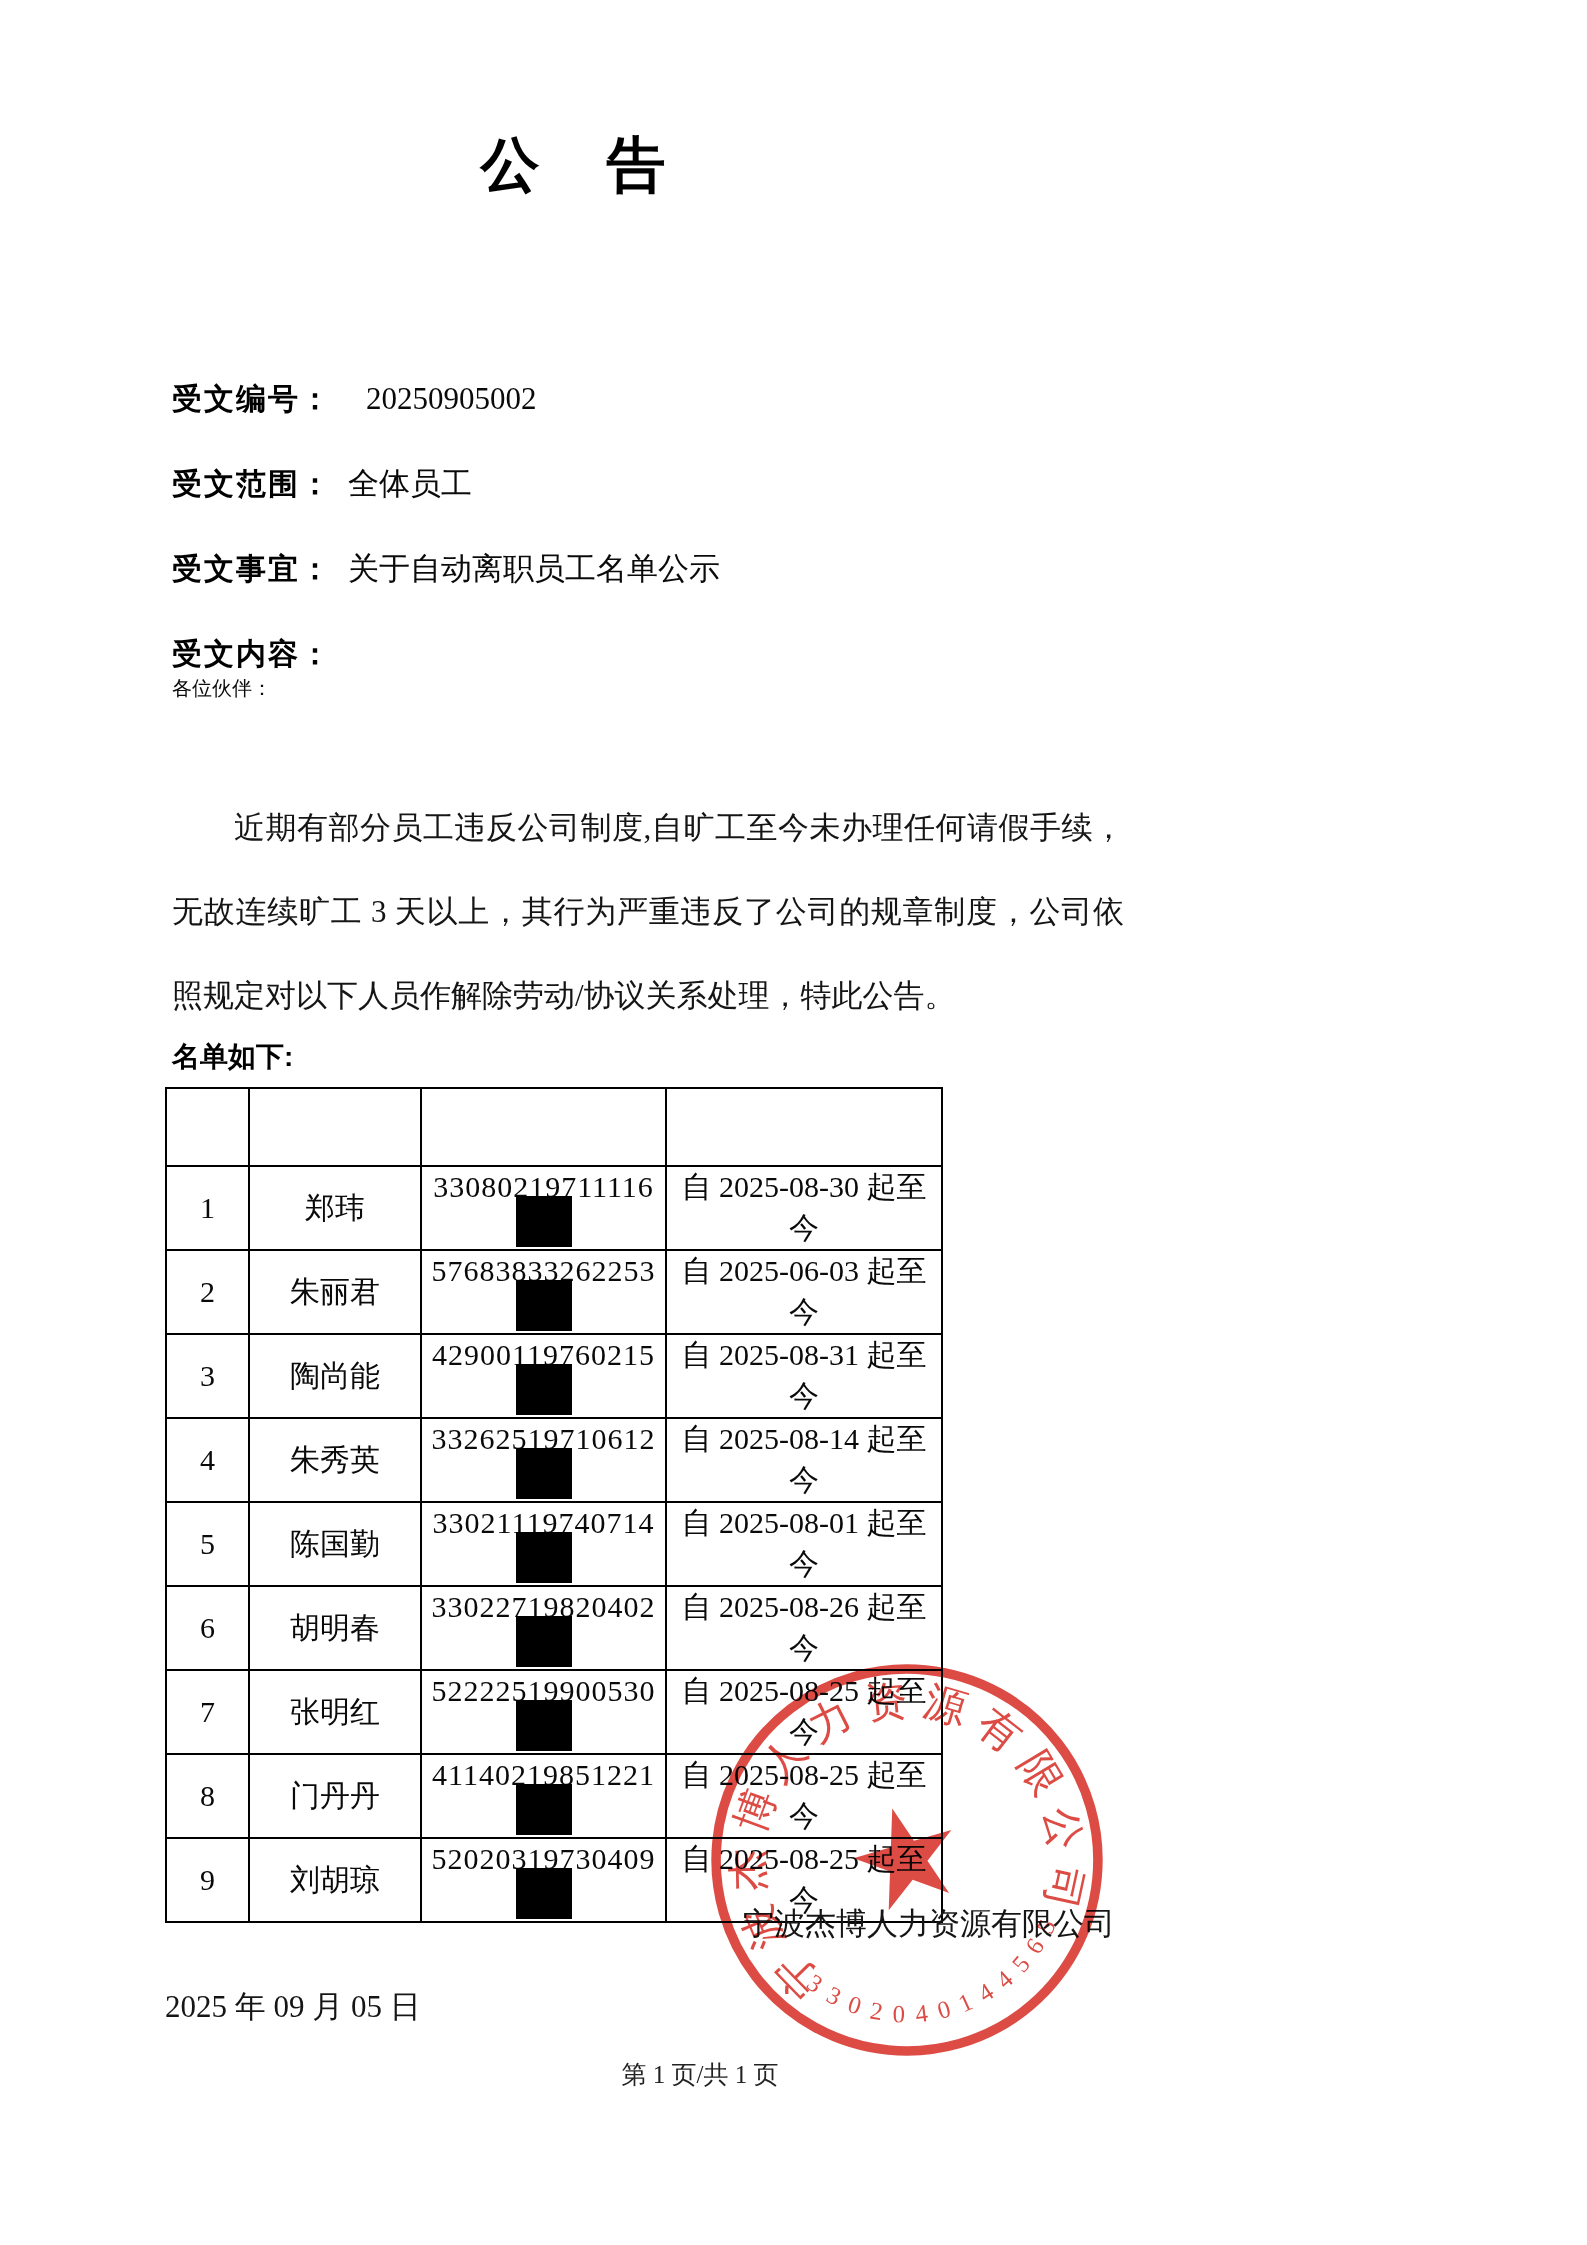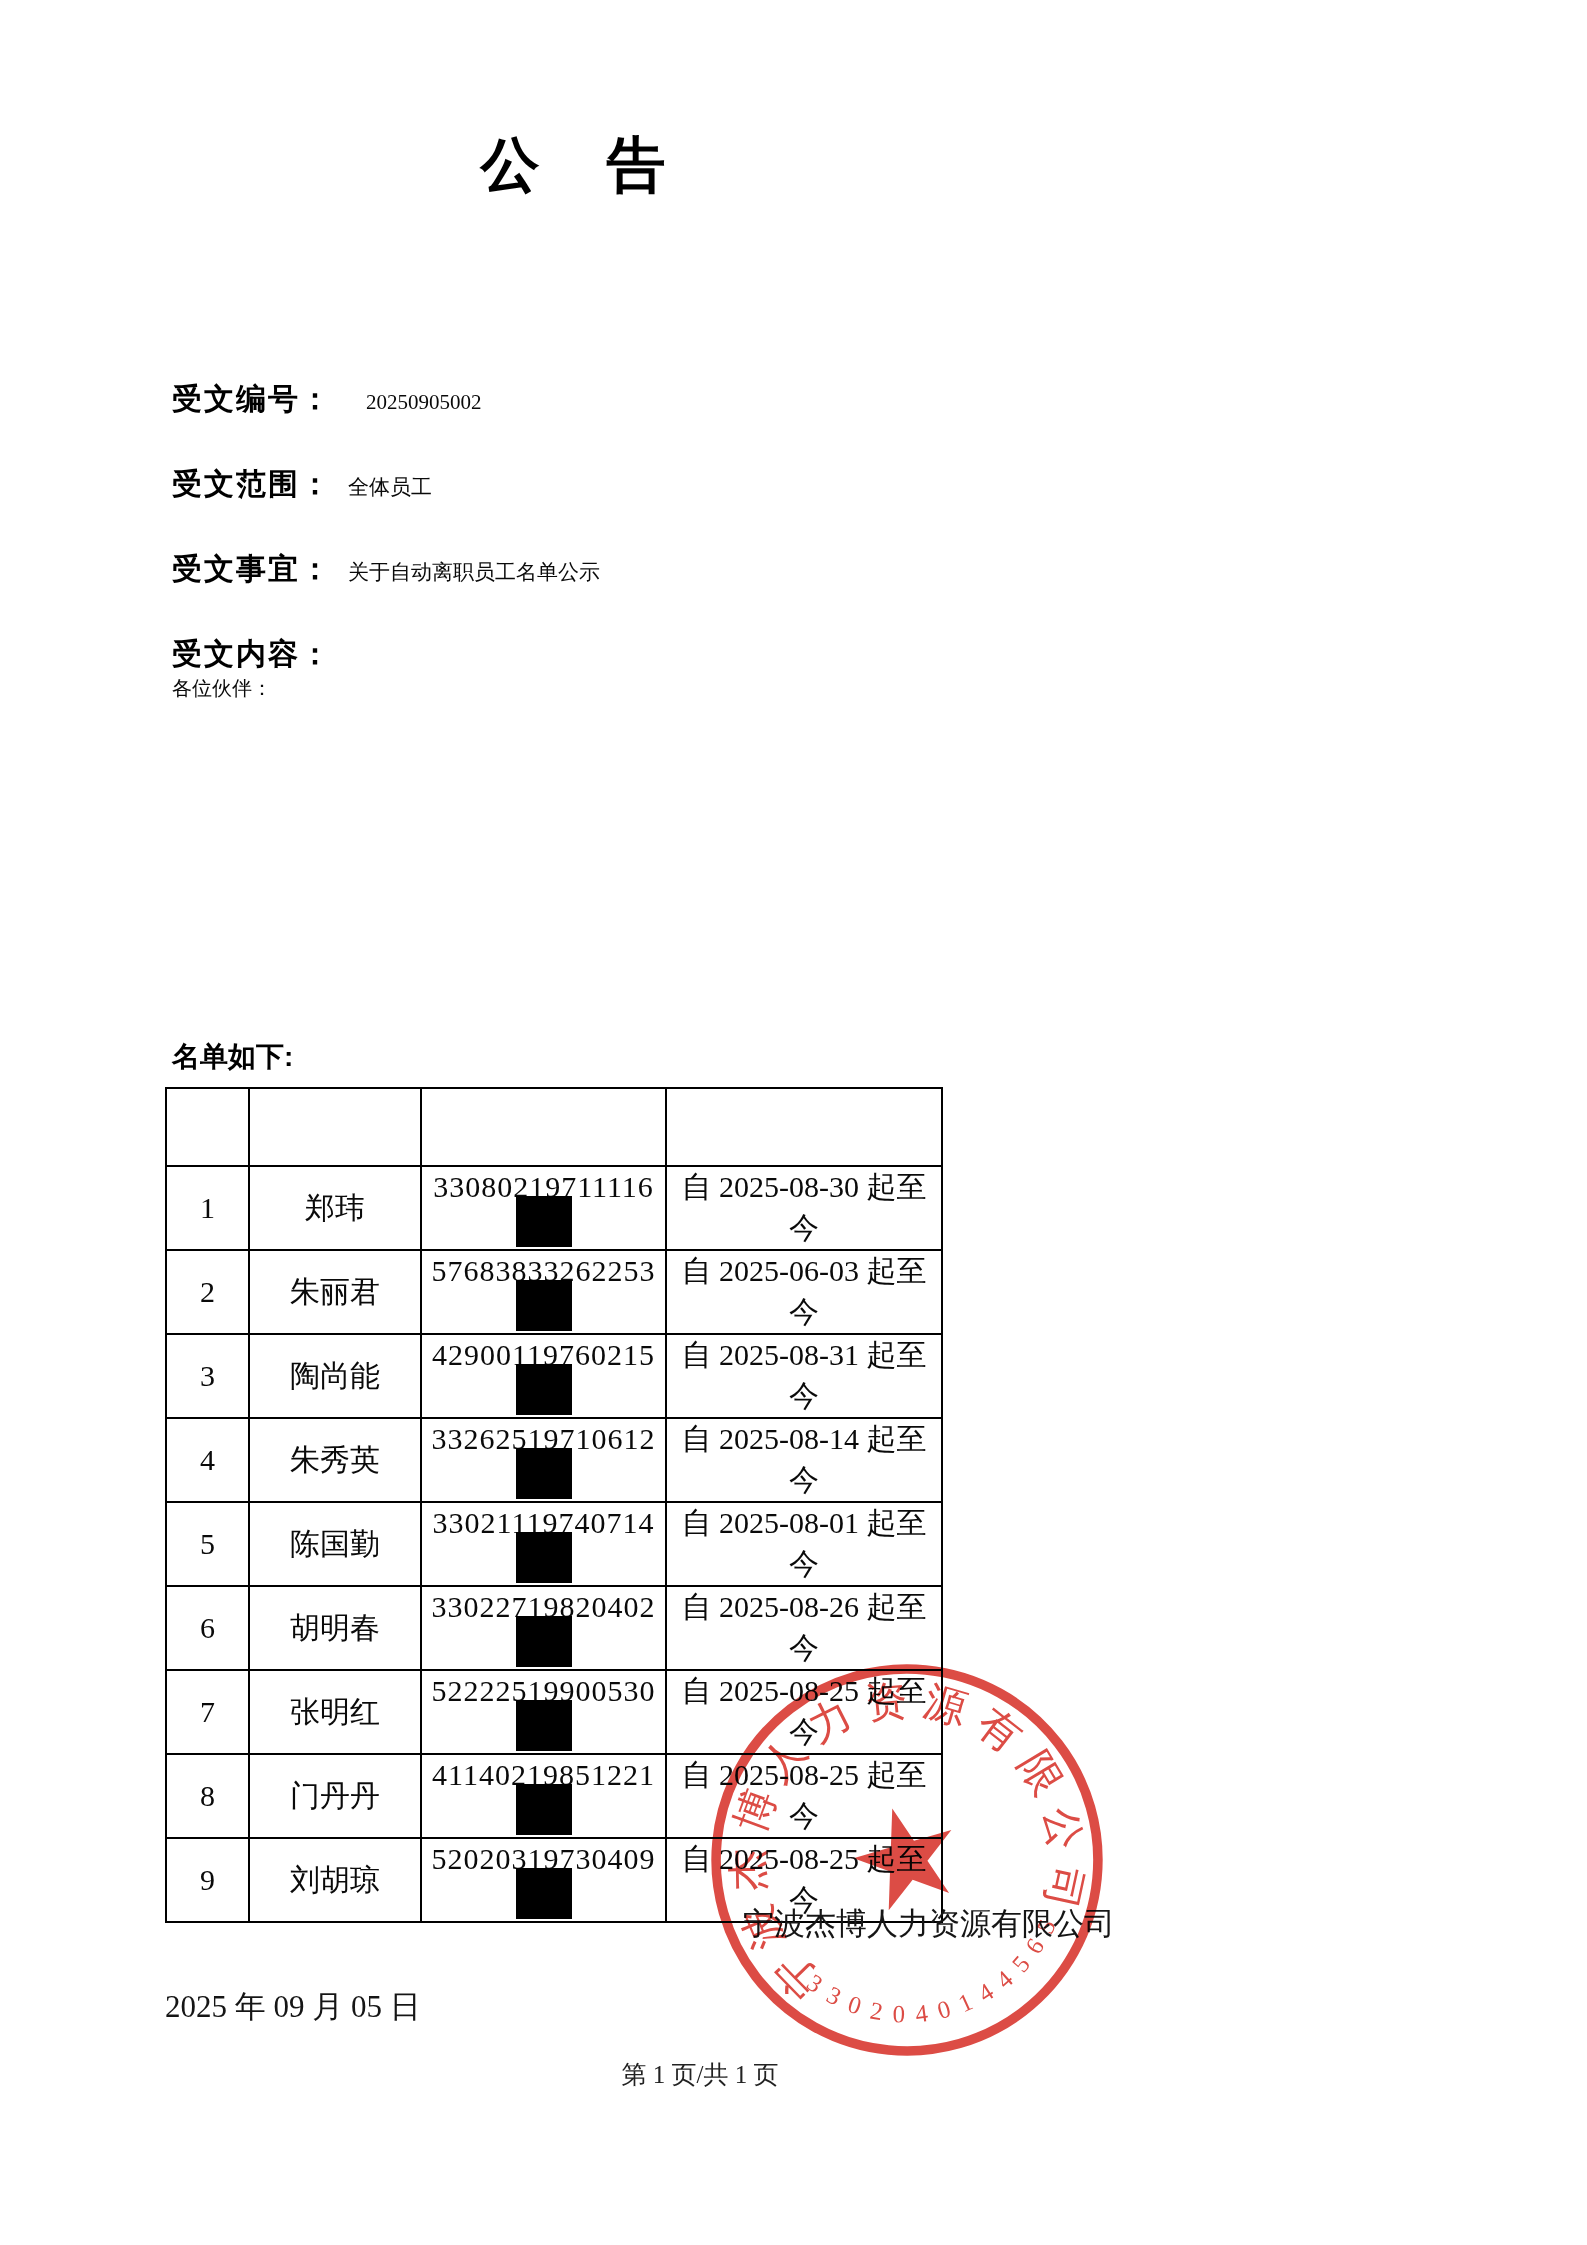--- a/index.html
+++ b/index.html
@@ -12,21 +12,21 @@
     position:absolute; left:165px; top:126px; width:820px; margin:0;
     text-align:center; font-size:59px; font-weight:bold; color:#000;
     font-family:"Liberation Serif","DejaVu Serif",serif; letter-spacing:4px;
   }
   .fields { position:absolute; left:172px; top:356px; width:960px; }
   .field-line { height:85px; line-height:85px; white-space:nowrap; }
   .field-label {
     font-family:"Liberation Sans","DejaVu Sans",sans-serif;
     font-weight:bold; font-size:30px; color:#000; letter-spacing:2px;
   }
-  .field-value { font-size:21px; margin-left:16px; }
+  .field-value { font-size:31px; margin-left:16px; }
   .field-line:first-child .field-value { margin-left:34px; }
   .salutation { position:absolute; left:172px; top:675px; font-size:20px; }
   .body-text {
     position:absolute; left:172px; top:786px; width:952px; margin:0;
     font-size:31px; line-height:84px; text-indent:62px; text-align:justify;
     color:#151515;
   }
   .list-heading {
     position:absolute; left:172px; top:1038px;
     font-family:"Liberation Sans","DejaVu Sans",sans-serif;
@@ -83,20 +83,21 @@
       <div class="field-line">
       <span class="field-label">受文事宜：</span><span class="field-value">关于自动离职员工名单公示</span>
     </div>
       <div class="field-line">
       <span class="field-label">受文内容：</span><span class="field-value"></span>
     </div>
     </div>
 
   <div class="salutation">各位伙伴：</div>
 
+  <p class="body-text">近期有部分员工违反公司制度,自旷工至今未办理任何请假手续，无故连续旷工 3 天以上，其行为严重违反了公司的规章制度，公司依照规定对以下人员作解除劳动/协议关系处理，特此公告。</p>
 
   <div class="list-heading">名单如下:</div>
 
   <table class="roster">
     <colgroup>
       <col style="width:83px">
         <col style="width:172px">
         <col style="width:245px">
         <col style="width:276px">
     </colgroup>

